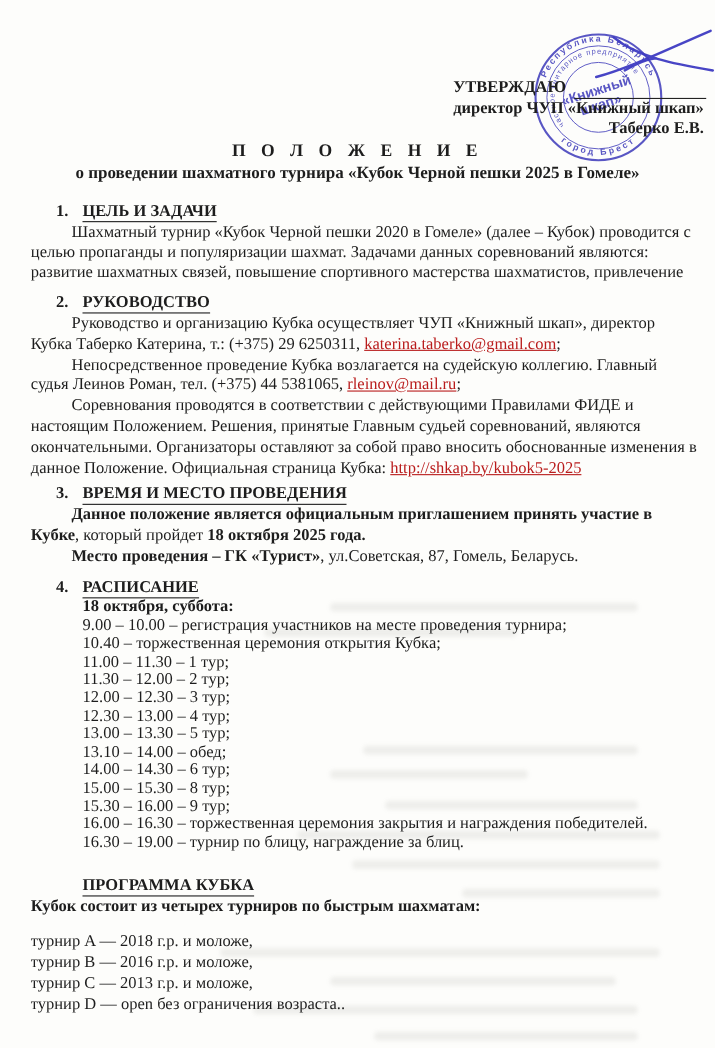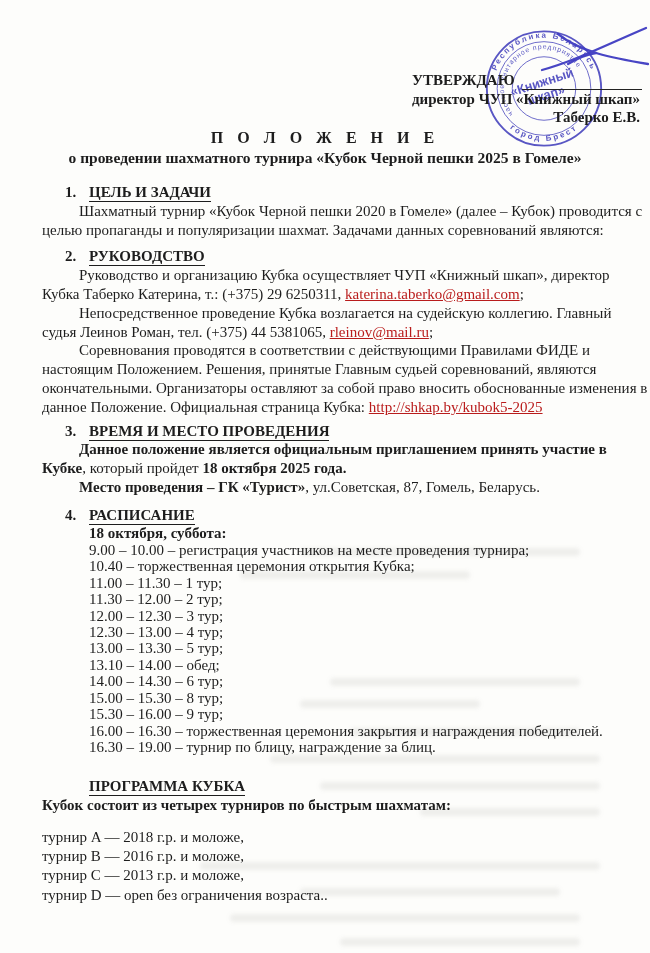--- a/index.html
+++ b/index.html
@@ -29,21 +29,21 @@
   }
   .stamp {
     position:absolute; left:462px; top:25px; width:164px; height:127px;
     z-index:2; opacity:0.88; mix-blend-mode:multiply;
   }
   .stamp text { fill:#4340bf; font-family:"Liberation Sans","DejaVu Sans",sans-serif; }
   .stamp .ring-outer { font-size:10px; font-weight:bold; letter-spacing:2.5px; }
   .stamp .ring-inner { font-size:8.6px; letter-spacing:1.2px; }
   .stamp .center-t { font-size:16px; font-weight:bold; }
   
-  .content { position:absolute; inset:0; padding:0 42px; z-index:1; }
+  .content { position:absolute; inset:0; padding:0 28px; z-index:1; }
   .title {
     margin-top:128px; text-align:center; font-weight:bold;
     font-size:16px; letter-spacing:5px; line-height:20px;
   }
   .subtitle { text-align:center; font-weight:bold; font-size:15.5px; line-height:19px; }
   .sec-heading { font-weight:bold; }
   .sec-heading .num { display:inline-block; width:24px; margin-left:23px; }
   .hlabel { border-bottom:1.6px solid currentColor; padding-bottom:1px; }
   .ln { white-space:nowrap; }
   .ind { text-indent:37px; }
@@ -127,20 +127,21 @@
 
     <div class="title">П О Л О Ж Е Н И Е</div>
     <div class="subtitle">о проведении шахматного турнира «Кубок Черной пешки 2025 в Гомеле»</div>
 
     <div class="sec-goals">
       <div class="sec-heading">
         <span class="num">1.</span><span class="hlabel">ЦЕЛЬ И ЗАДАЧИ</span>
       </div>
       <div class="ln ind">Шахматный турнир «Кубок Черной пешки 2020 в Гомеле» (далее – Кубок) проводится с</div>
       <div class="ln">целью пропаганды и популяризации шахмат. Задачами данных соревнований являются:</div>
+      <div class="ln">развитие шахматных связей, повышение спортивного мастерства шахматистов, привлечение</div>
     </div>
 
     <div class="sec-management">
       <div class="sec-heading">
         <span class="num">2.</span><span class="hlabel">РУКОВОДСТВО</span>
       </div>
       <div class="ln ind">Руководство и организацию Кубка осуществляет ЧУП «Книжный шкап», директор</div>
       <div class="ln"><span>Кубка Таберко Катерина, т.: (+375) 29 6250311, </span><a class="doclink">katerina.taberko@gmail.com</a><span>;</span></div>
       <div class="ln ind">Непосредственное проведение Кубка возлагается на судейскую коллегию. Главный</div>
       <div class="ln"><span>судья Леинов Роман, тел. (+375) 44 5381065, </span><a class="doclink">rleinov@mail.ru</a><span>;</span></div>

